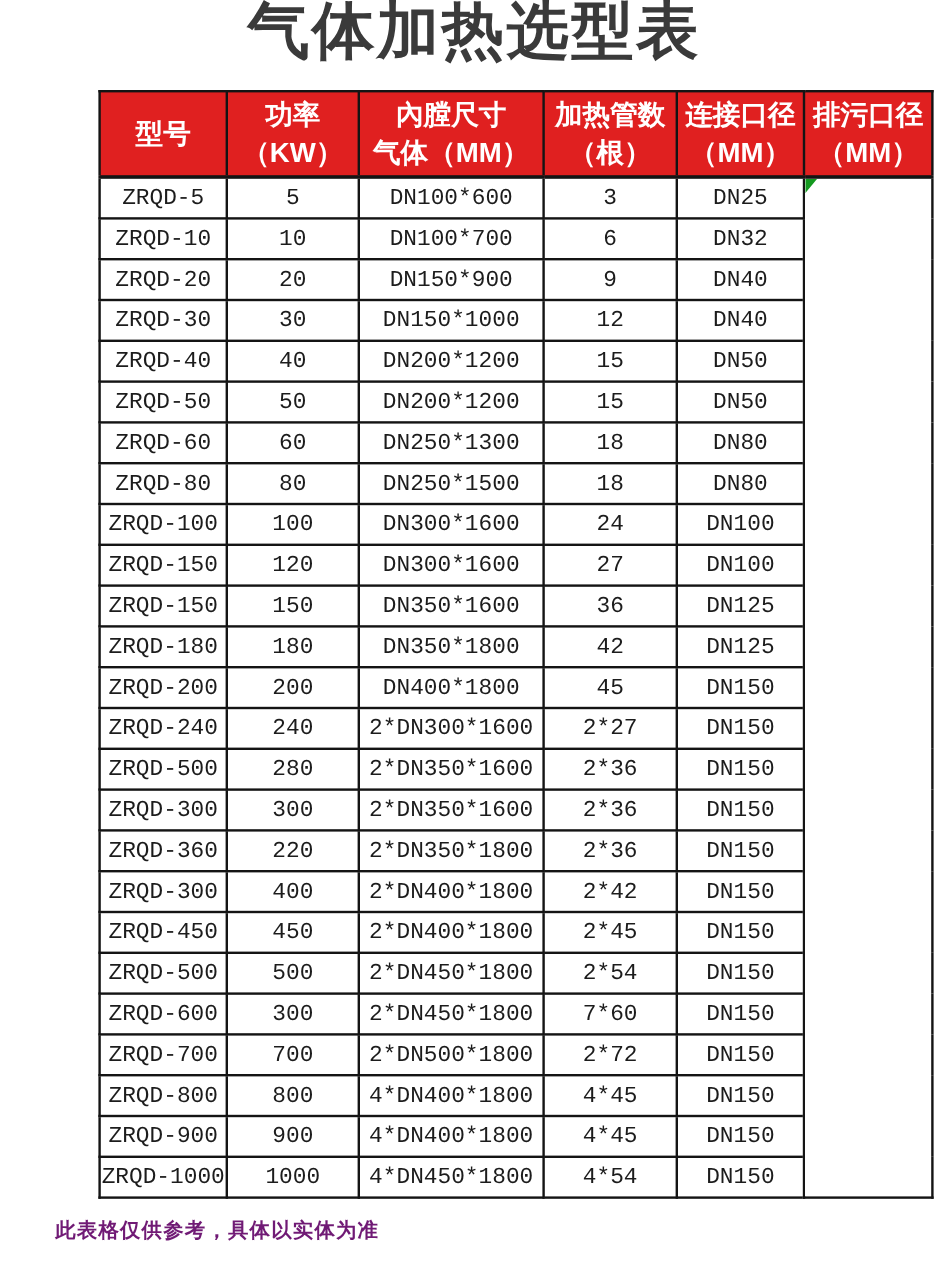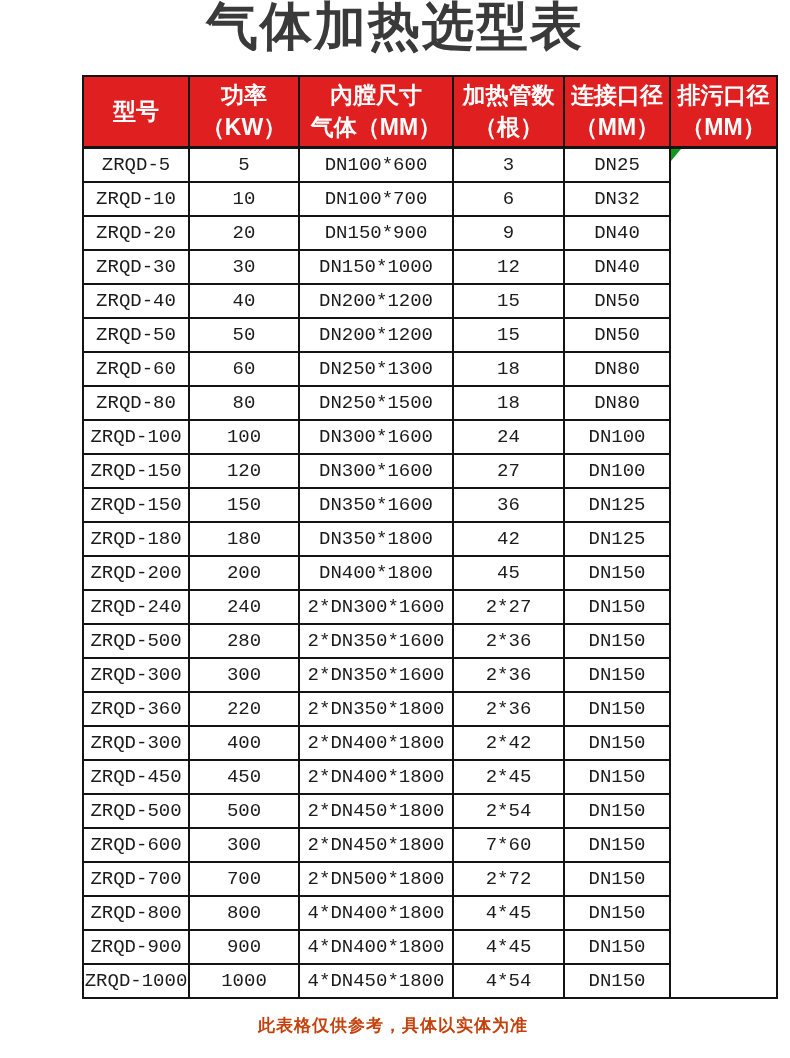--- a/index.html
+++ b/index.html
@@ -74,24 +74,24 @@
     width: 10px;
     height: 12px;
     background: #14991f;
     clip-path: polygon(0 0, 100% 0, 0 100%);
   }
   .footer-note {
     position: absolute;
     left: 46px;
     top: 1014px;
     width: 694px;
-    text-align: center;
+    text-align: left;
     font-size: 17px;
     font-weight: 600;
-    color: #c2410c;
+    color: #701a75;
     letter-spacing: 1px;
     white-space: nowrap;
   }
 </style>
 </head>
 <body>
 
 <div class="page">
 
   <div class="page-title">气体加热选型表</div>

